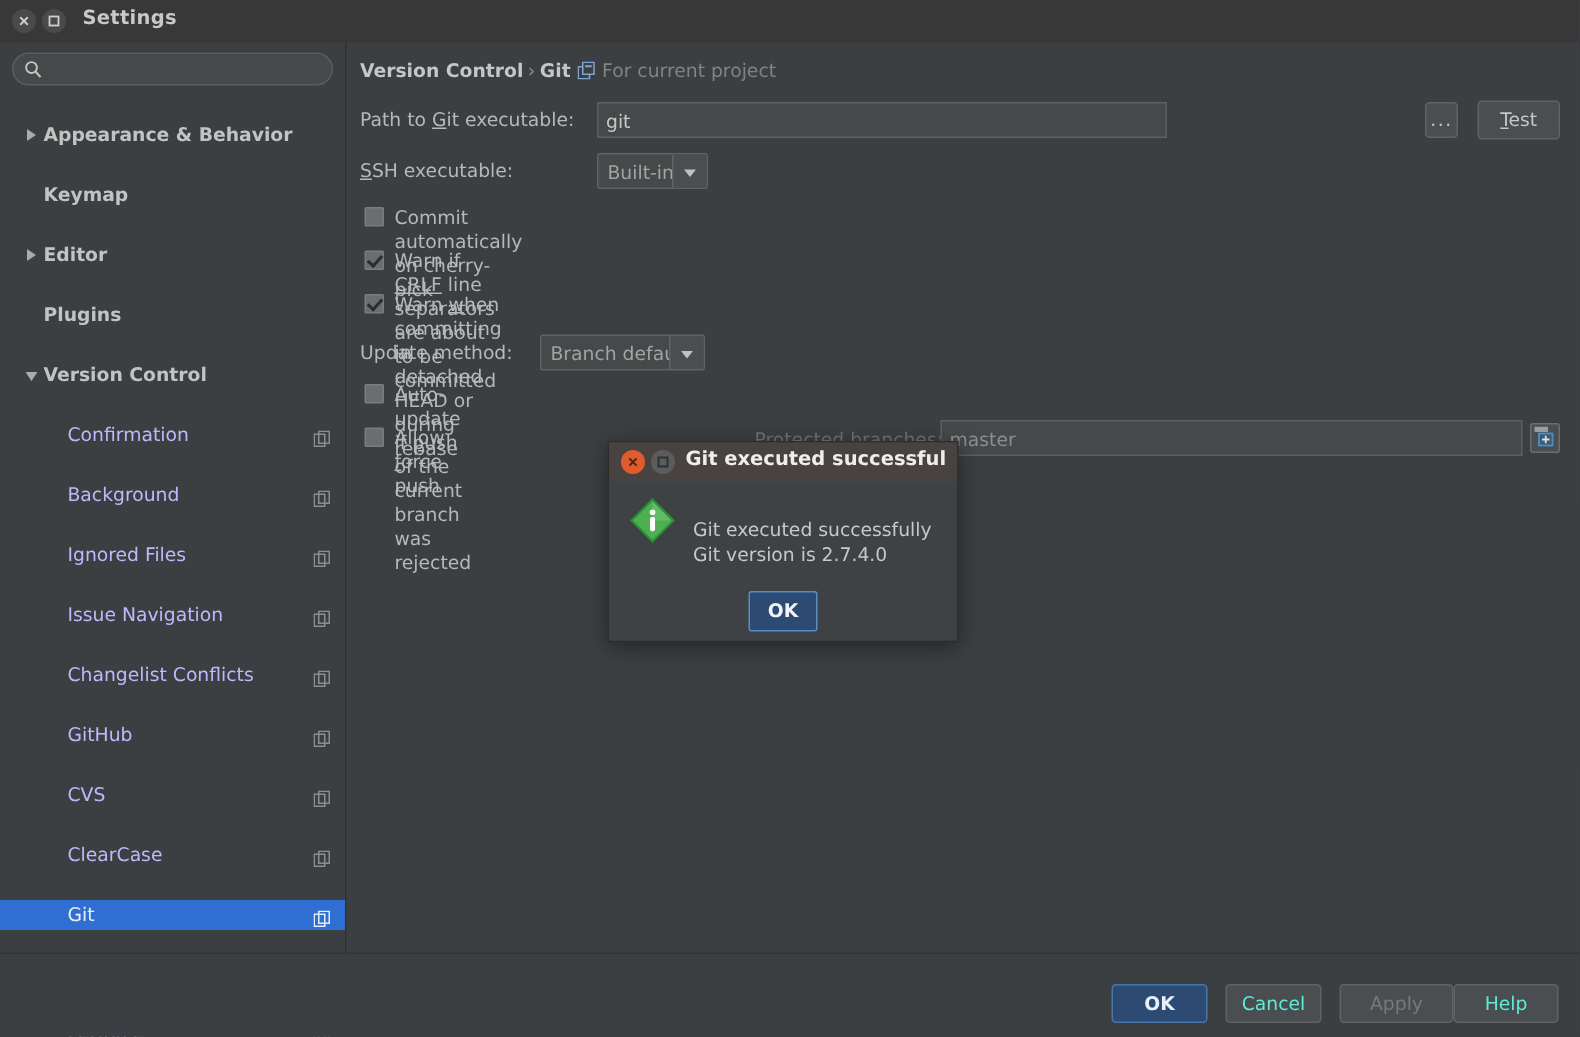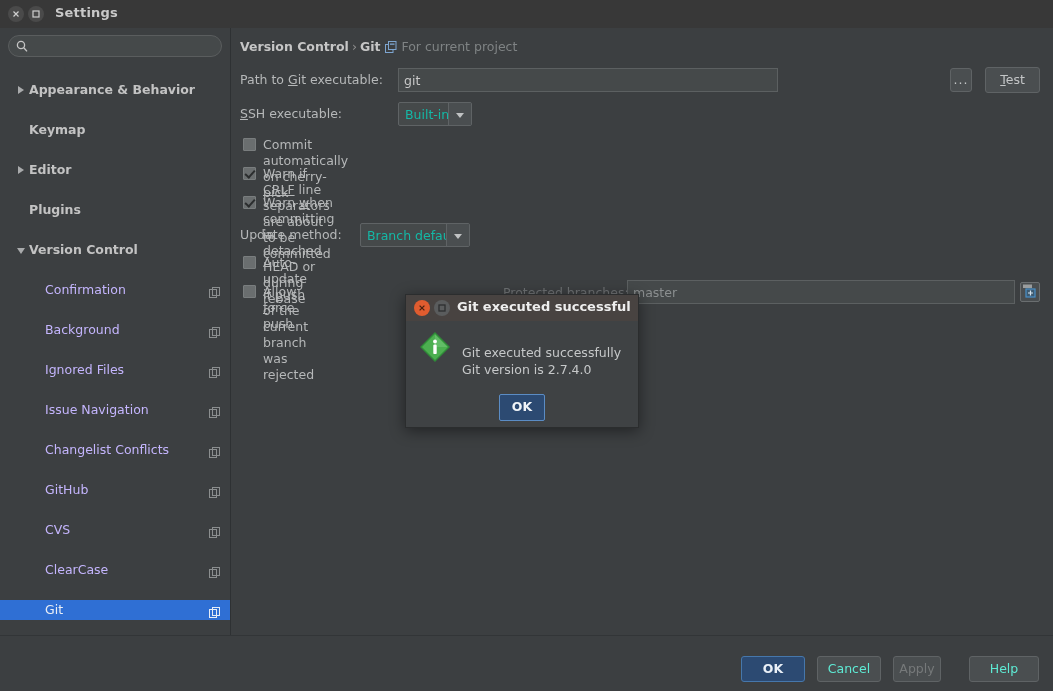--- a/index.html
+++ b/index.html
@@ -89,21 +89,21 @@
     color:#c4c6c7;font-size:12.5px;text-align:center;box-sizing:border-box;
     font-family:"DejaVu Sans","Liberation Sans",sans-serif;cursor:default;
   }
   .btn u{text-decoration:underline;}
   .btn.dots{position:absolute;letter-spacing:1px;}
 
   .combo{
     position:absolute;height:24px;background:#45494a;border:1px solid #5f6365;
     box-sizing:border-box;border-radius:2px;
   }
-  .combo .val{position:absolute;left:6px;top:2px;color:#14b8a6;font-size:12.5px;line-height:19px;text-align:center;}
+  .combo .val{position:absolute;left:6px;top:2px;color:#a3a3a3;font-size:12.5px;line-height:19px;text-align:center;}
   .combo .arrowbox{
     position:absolute;right:0;top:0;bottom:0;width:22px;
     border-left:1px solid #5f6365;background:#4a4e50;
   }
   .combo .arrowbox:after{
     content:"";position:absolute;left:7px;top:10px;
     border-left:4px solid transparent;border-right:4px solid transparent;
     border-top:5px solid #c0c2c3;
   }
 
@@ -376,21 +376,21 @@
         <rect x="5" y="6" width="9" height="8" stroke="#4a90c8" fill="#3d5a70" stroke-width="1.2"></rect>
         <path d="M9.5 7.5 L9.5 12.5 M7 10 L12 10" stroke="#d5e3ee" stroke-width="1.2"></path>
       </svg>
     </div>
 
   </div>
 
   <div class="bottombar">
     <div class="bbtn primary" style="left:741px;width:64px">OK</div>
     <div class="bbtn" style="left:817px;width:64px">Cancel</div>
-    <div class="bbtn disabled" style="left:893px;width:48px">Apply</div>
+    <div class="bbtn disabled" style="left:893px;width:76px">Apply</div>
     <div class="bbtn" style="left:969px;width:70px">Help</div>
   </div>
 
   <div class="dialog">
     <div class="dlg-title">
       <div class="winbtn close">
         <svg width="10" height="10" viewBox="0 0 10 10">
             <path d="M2.6 2.6 L7.4 7.4 M7.4 2.6 L2.6 7.4" stroke="#4a2210" stroke-width="1.3" fill="none"></path>
           </svg>
       </div>

